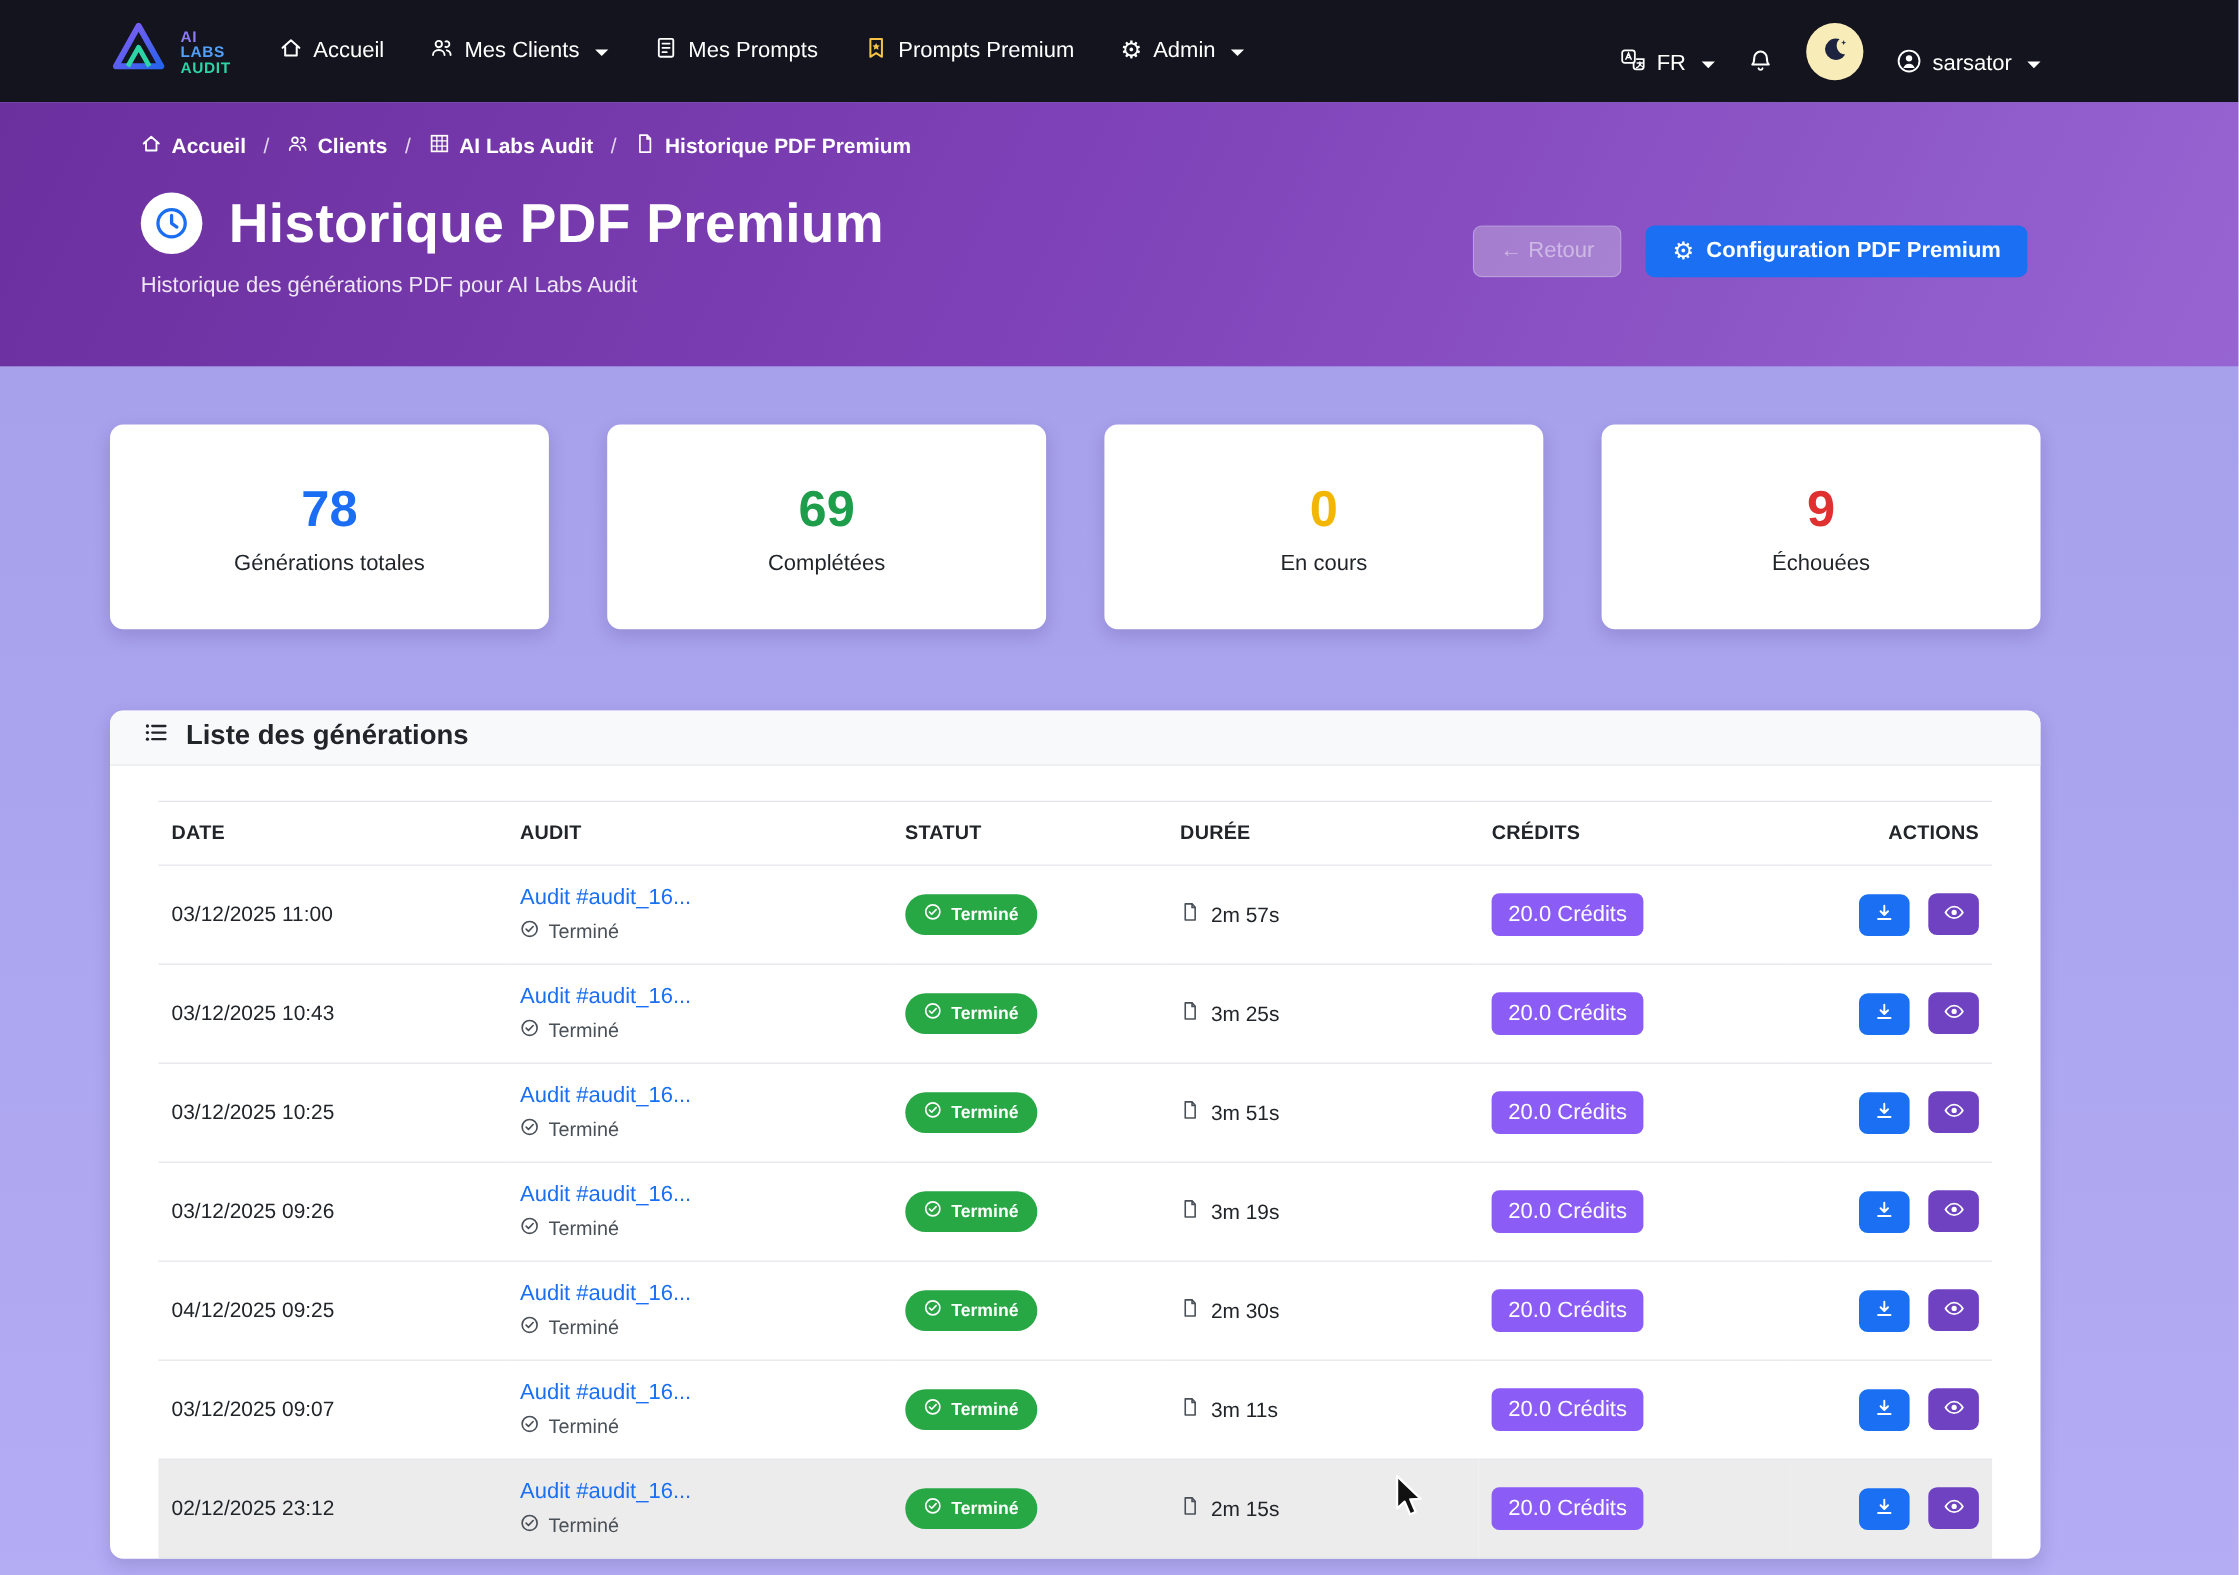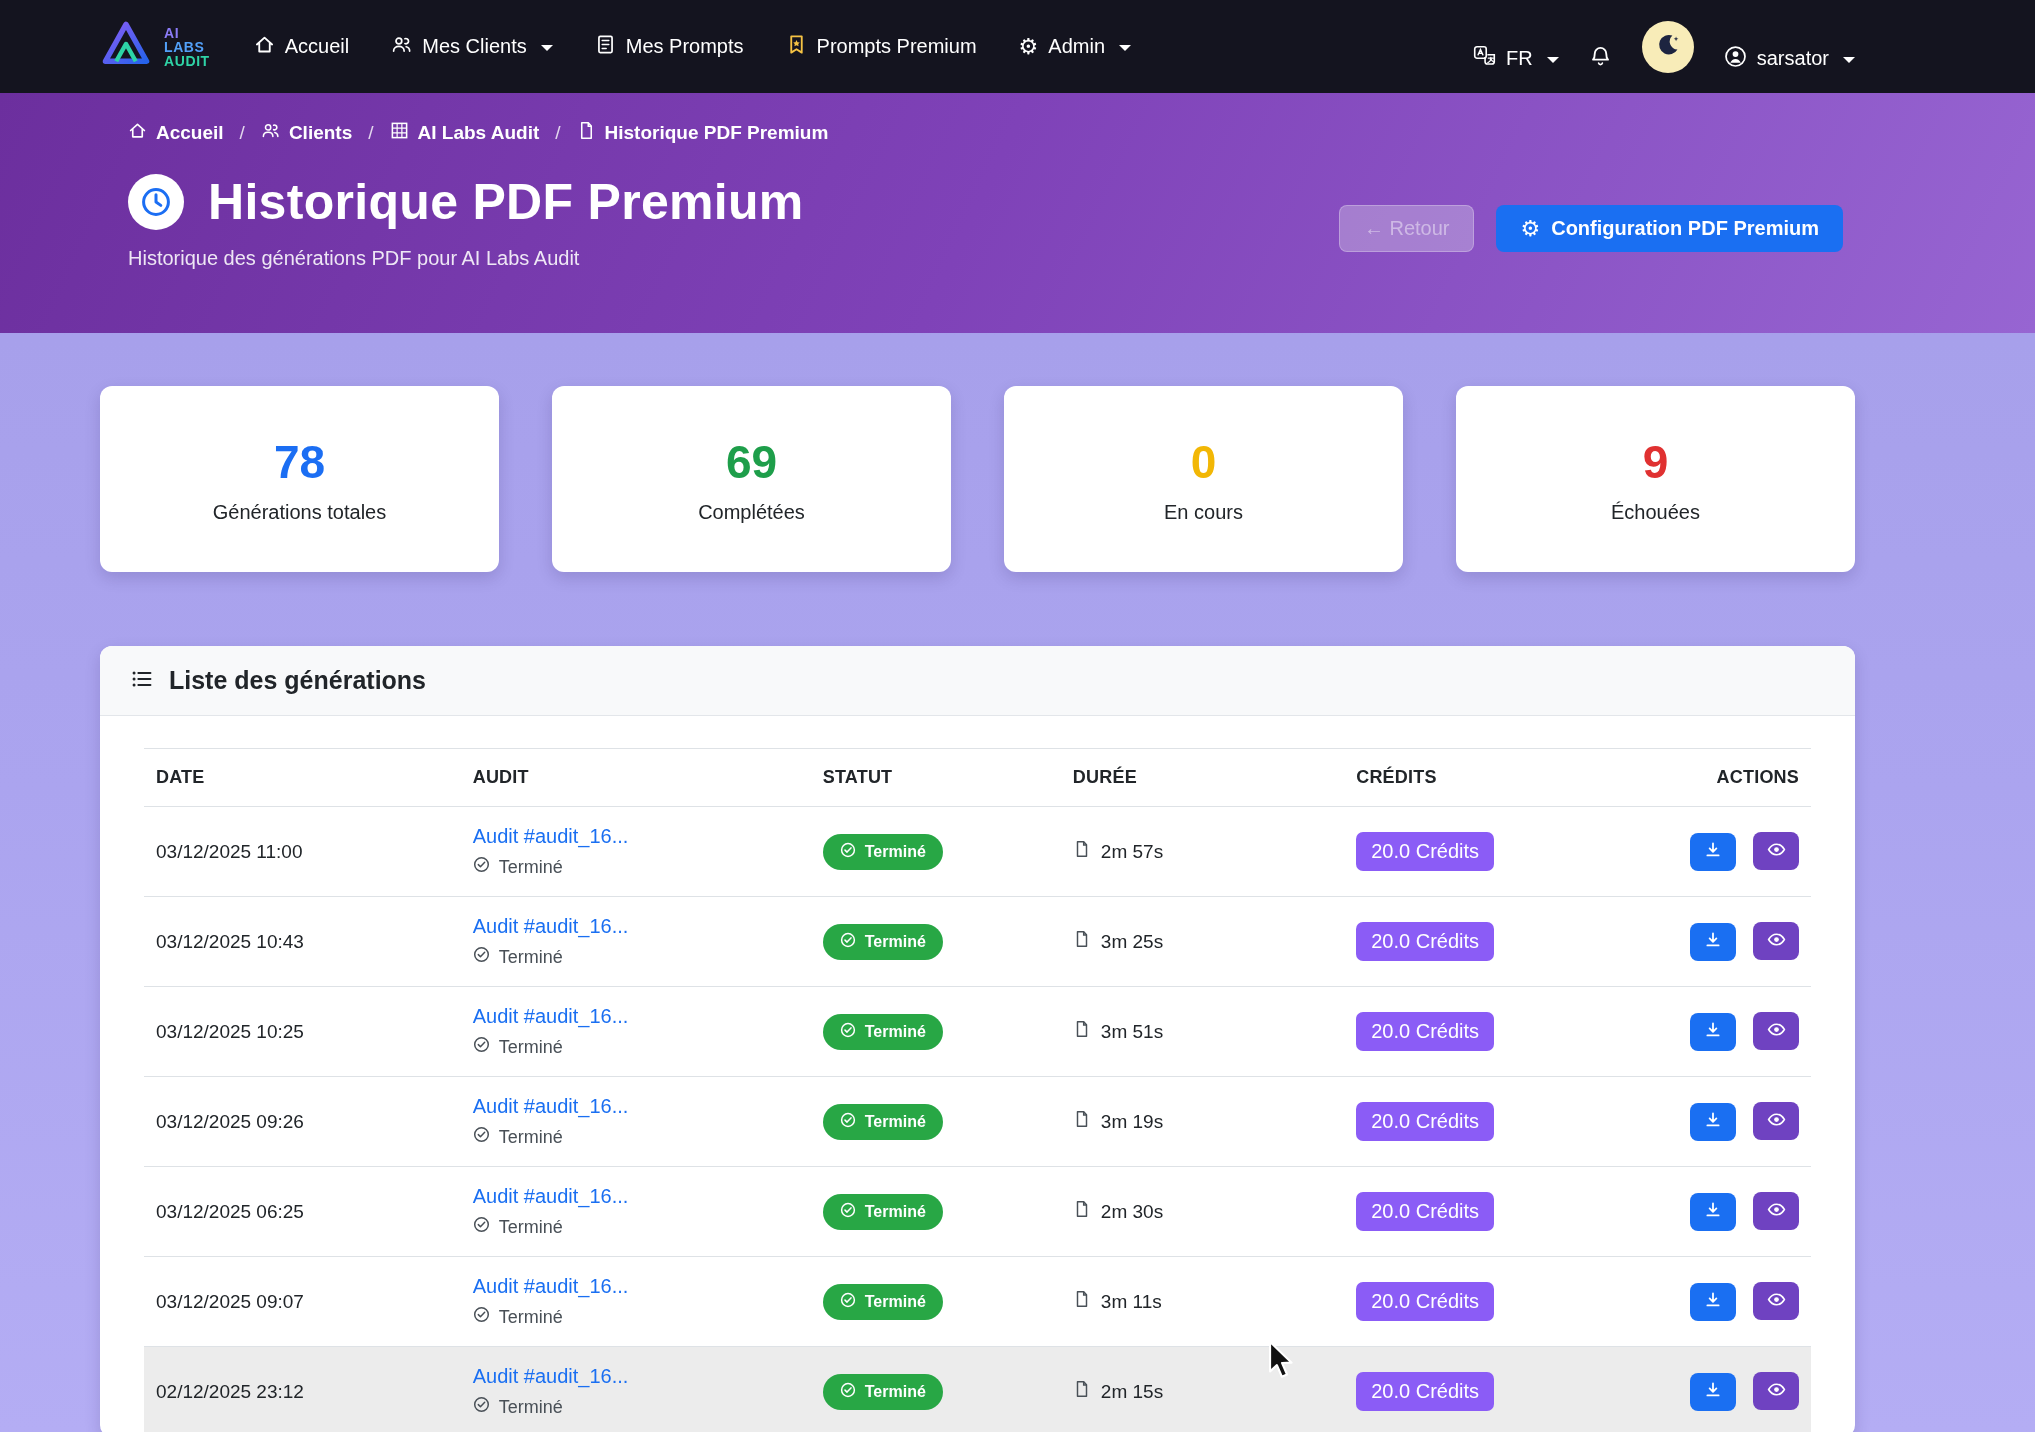--- a/index.html
+++ b/index.html
@@ -42,21 +42,21 @@
 
   
   .stats-row{display:grid;grid-template-columns:repeat(4,1fr);gap:53px;margin-top:53px;}
   .stat-card{background:#fff;border-radius:12px;height:186px;display:flex;flex-direction:column;align-items:center;justify-content:center;
     box-shadow:0 6px 16px rgba(30,20,80,.16);}
   .stat-value{font-size:46px;font-weight:700;}
   .stat-label{margin-top:12px;font-size:20px;color:#212529;}
 
   
   .card{margin-top:74px;background:#fff;border-radius:12px;box-shadow:0 6px 16px rgba(30,20,80,.16);overflow:hidden;}
-  .card-header{background:#f8f9fa;border-bottom:1px solid #e3e6ea;height:70px;box-sizing:border-box;display:flex;align-items:center;gap:15px;padding:12px 30px;}
+  .card-header{background:#f8f9fa;border-bottom:1px solid #e3e6ea;height:50px;box-sizing:border-box;display:flex;align-items:flex-end;gap:15px;padding:12px 30px;}
   .card-title{font-size:25px;font-weight:600;margin:0;color:#212529;}
   .card-body{padding:32px 44px 0 44px;}
   table{width:100%;border-collapse:collapse;}
   th{text-align:left;font-size:18px;font-weight:700;color:#212529;padding:18px 12px;border-top:1px solid #dee2e6;border-bottom:1px solid #dee2e6;letter-spacing:.2px;}
   td{padding:18px 12px;border-bottom:1px solid #dee2e6;vertical-align:middle;font-size:19px;color:#212529;}
   .col-date{width:19%;}  .col-audit{width:21%;}  .col-status{width:15%;}
   .col-duree{width:17%;} .col-credits{width:17%;} .col-actions{width:11%;text-align:right;}
   .audit-link{color:#1a6ff2;font-size:20px;text-decoration:none;cursor:pointer;display:inline-block;}
   .audit-sub{margin-top:8px;display:flex;align-items:center;gap:9px;color:#495057;font-size:18px;}
   .badge-status{display:inline-flex;align-items:center;gap:9px;background:#28a745;color:#fff;font-weight:700;font-size:16px;padding:8px 17px;border-radius:999px;}
@@ -536,21 +536,21 @@
                       <path d="M1.4 8S3.9 3.6 8 3.6 14.6 8 14.6 8 12.1 12.4 8 12.4 1.4 8 1.4 8z" fill="none" stroke="#fff" stroke-width="1.4"></path>
                       <circle cx="8" cy="8" r="2" fill="#fff"></circle>
                     </svg>
         </span>
       </button>
     </td>
   </tr>
 
   <tr>
     <td class="col-date">
-      <span>03/12/2025 06:25</span>
+      <span>04/12/2025 09:25</span>
     </td>
     <td class="col-audit">
       <a class="audit-link">Audit #audit_16...</a>
       <div class="audit-sub">
         <span>
           <svg viewBox="0 0 16 16" width="17" height="17">
                       <circle cx="8" cy="8" r="6.4" fill="none" stroke="#495057" stroke-width="1.4"></circle>
                       <path d="M5 8.1l2 2 4-4.2" fill="none" stroke="#495057" stroke-width="1.4" stroke-linecap="round" stroke-linejoin="round"></path>
                     </svg>
         </span>

